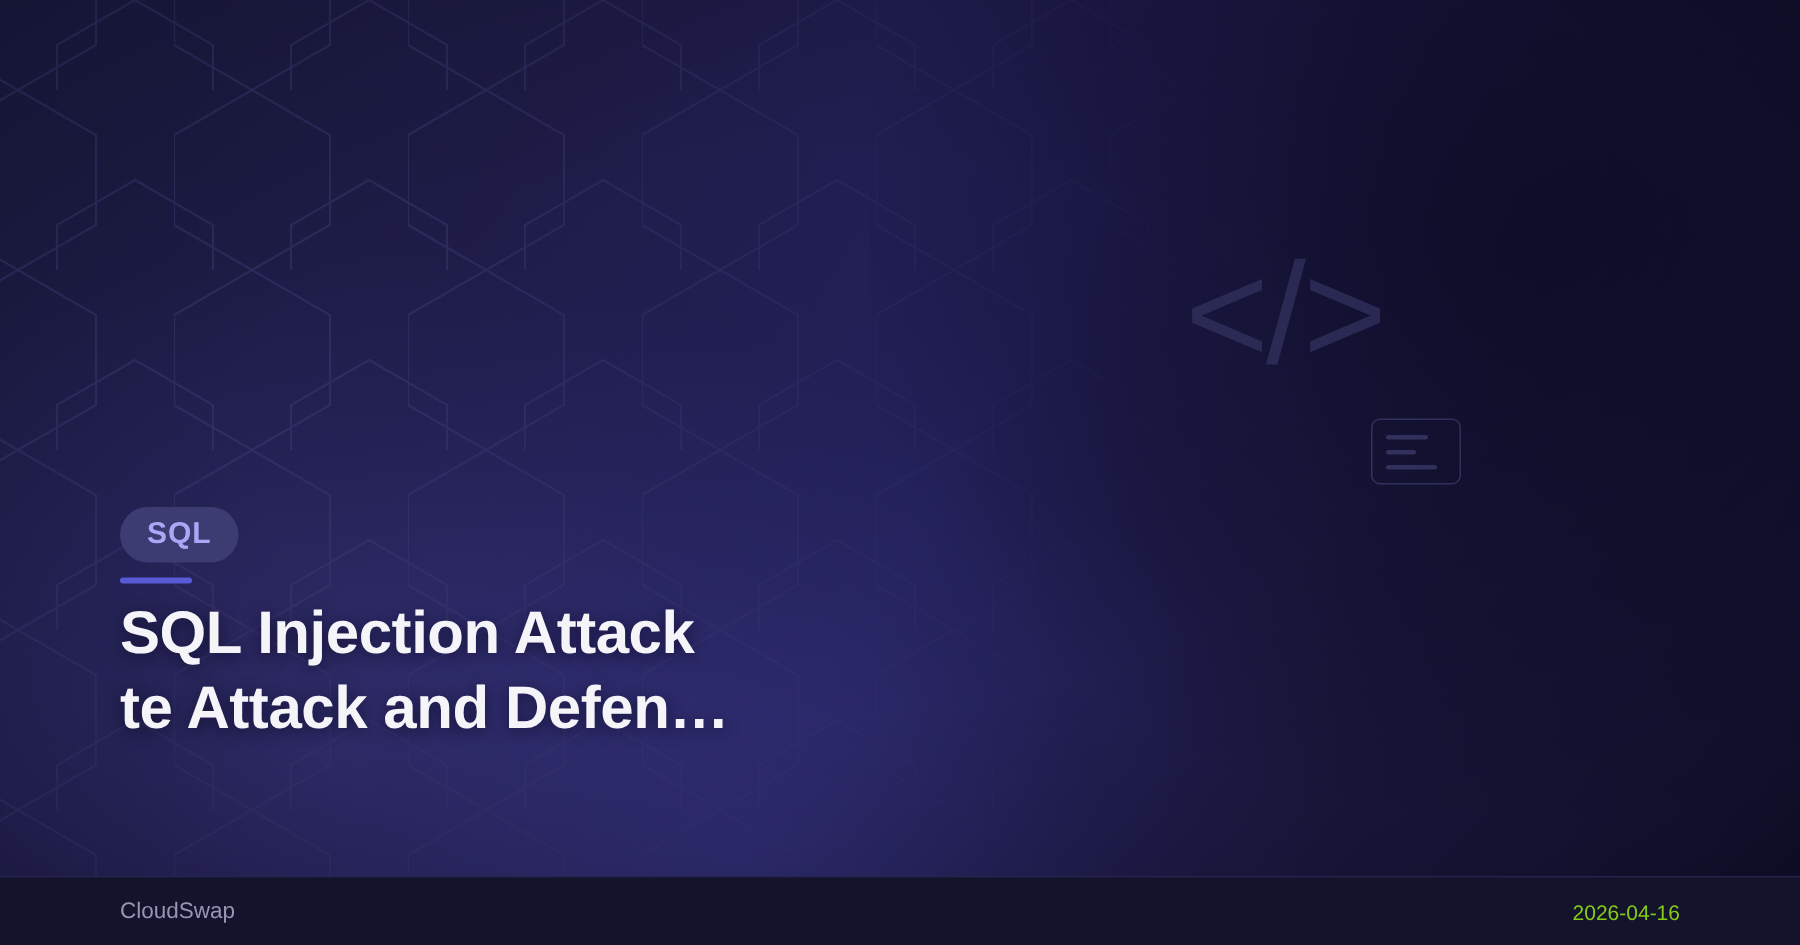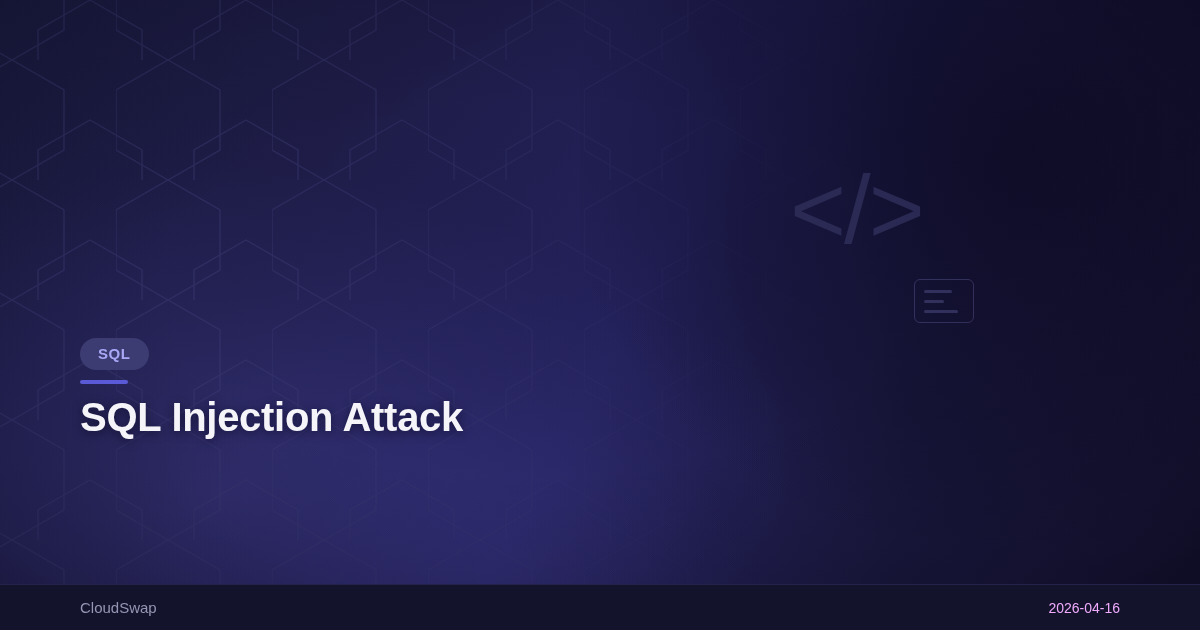--- a/index.html
+++ b/index.html
@@ -129,21 +129,21 @@
   .content {
     position:absolute;
     left:80px; top:338px;
     width:640px;
   }
 
   .badge {
     display:inline-block;
     background:#3c3c72;
     color:#a9a8f7;
-    font-size:15px;
+    font-size:20px;
     font-weight:700;
     letter-spacing:0.6px;
     padding:8px 18px 9px;
     border-radius:999px;
     line-height:1;
   }
 
   .accent-rule {
     width:48px; height:4px;
     border-radius:2px;
@@ -174,21 +174,21 @@
     align-items:center;
     justify-content:space-between;
     padding:0 80px;
   }
   .footer-brand {
     color:#9695b3;
     font-size:15px;
     font-weight:400;
   }
   .footer-date {
-    color:#f0abfc;
+    color:#84cc16;
     font-size:14px;
     font-weight:400;
   }
 </style>
 </head>
 <body>
 
 <div class="card">
 
   <div class="glow-a"></div>
@@ -218,20 +218,21 @@
     <i></i>
   </div>
 
   <div class="vignette"></div>
 
   <div class="content">
     <div class="badge">SQL</div>
     <div class="accent-rule"></div>
     <div class="headline">
       <span>SQL Injection Attack</span>
+      <span>te Attack and Defen…</span>
     </div>
   </div>
 
   <div class="footer">
     <div class="footer-brand">CloudSwap</div>
     <div class="footer-date">2026-04-16</div>
   </div>
 
 </div>
 

